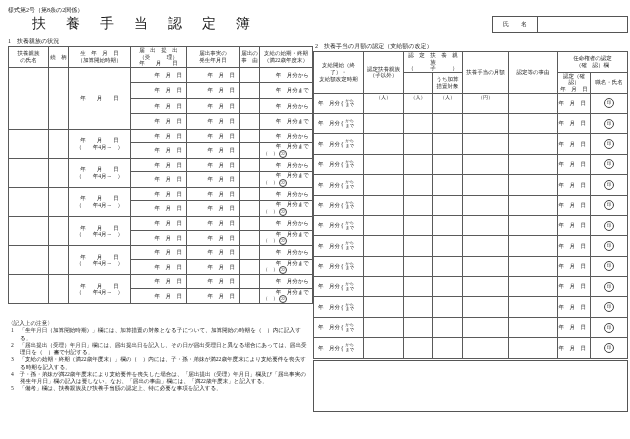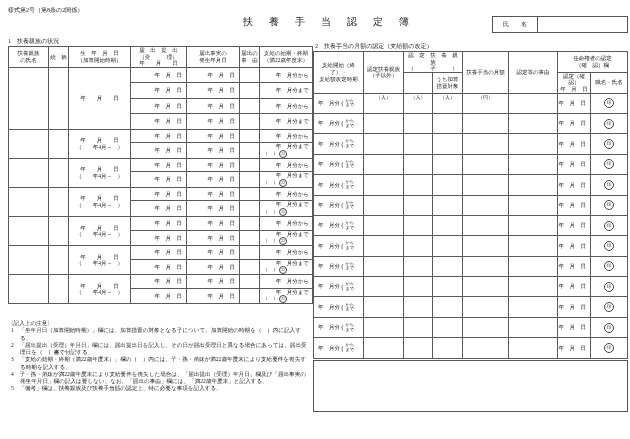--- a/index.html
+++ b/index.html
@@ -2,22 +2,22 @@
 <html><head>
 <meta charset="utf-8">
 <style>
   html,body { margin:0; padding:0; background:#f2f2f2; }
   .page {
     position:relative; width:630px; height:439px; background:#ffffff;
     font-family:"Liberation Serif","DejaVu Serif",serif; color:#1c1c1c;
     outline:1px solid #cfcfcf; overflow:hidden;
   }
   .form-no { position:absolute; top:6px; left:8px; font-size:6px; }
-  .title { position:absolute; top:15px; left:52px; width:360px; text-align:right;
-           font-size:10px; letter-spacing:3px; }
+  .title { position:absolute; top:15px; left:32px; width:360px; text-align:left;
+           font-size:14px; letter-spacing:3px; }
   .name-box { position:absolute; top:16px; left:492px; width:134px; height:15px;
               border:1px solid #555; display:flex; }
   .name-box .lbl { width:44px; border-right:1px solid #555; font-size:6px;
                    display:flex; align-items:center; justify-content:center; }
   .name-box .val { flex:1; }
   .sec-head { position:absolute; font-size:6px; }
   #s1h { top:37px; left:8px; }
   #s2h { top:42px; left:315px; }
   #s3h { top:352px; left:315px; }
   table { border-collapse:collapse; table-layout:fixed; position:absolute; background:#fff; }

